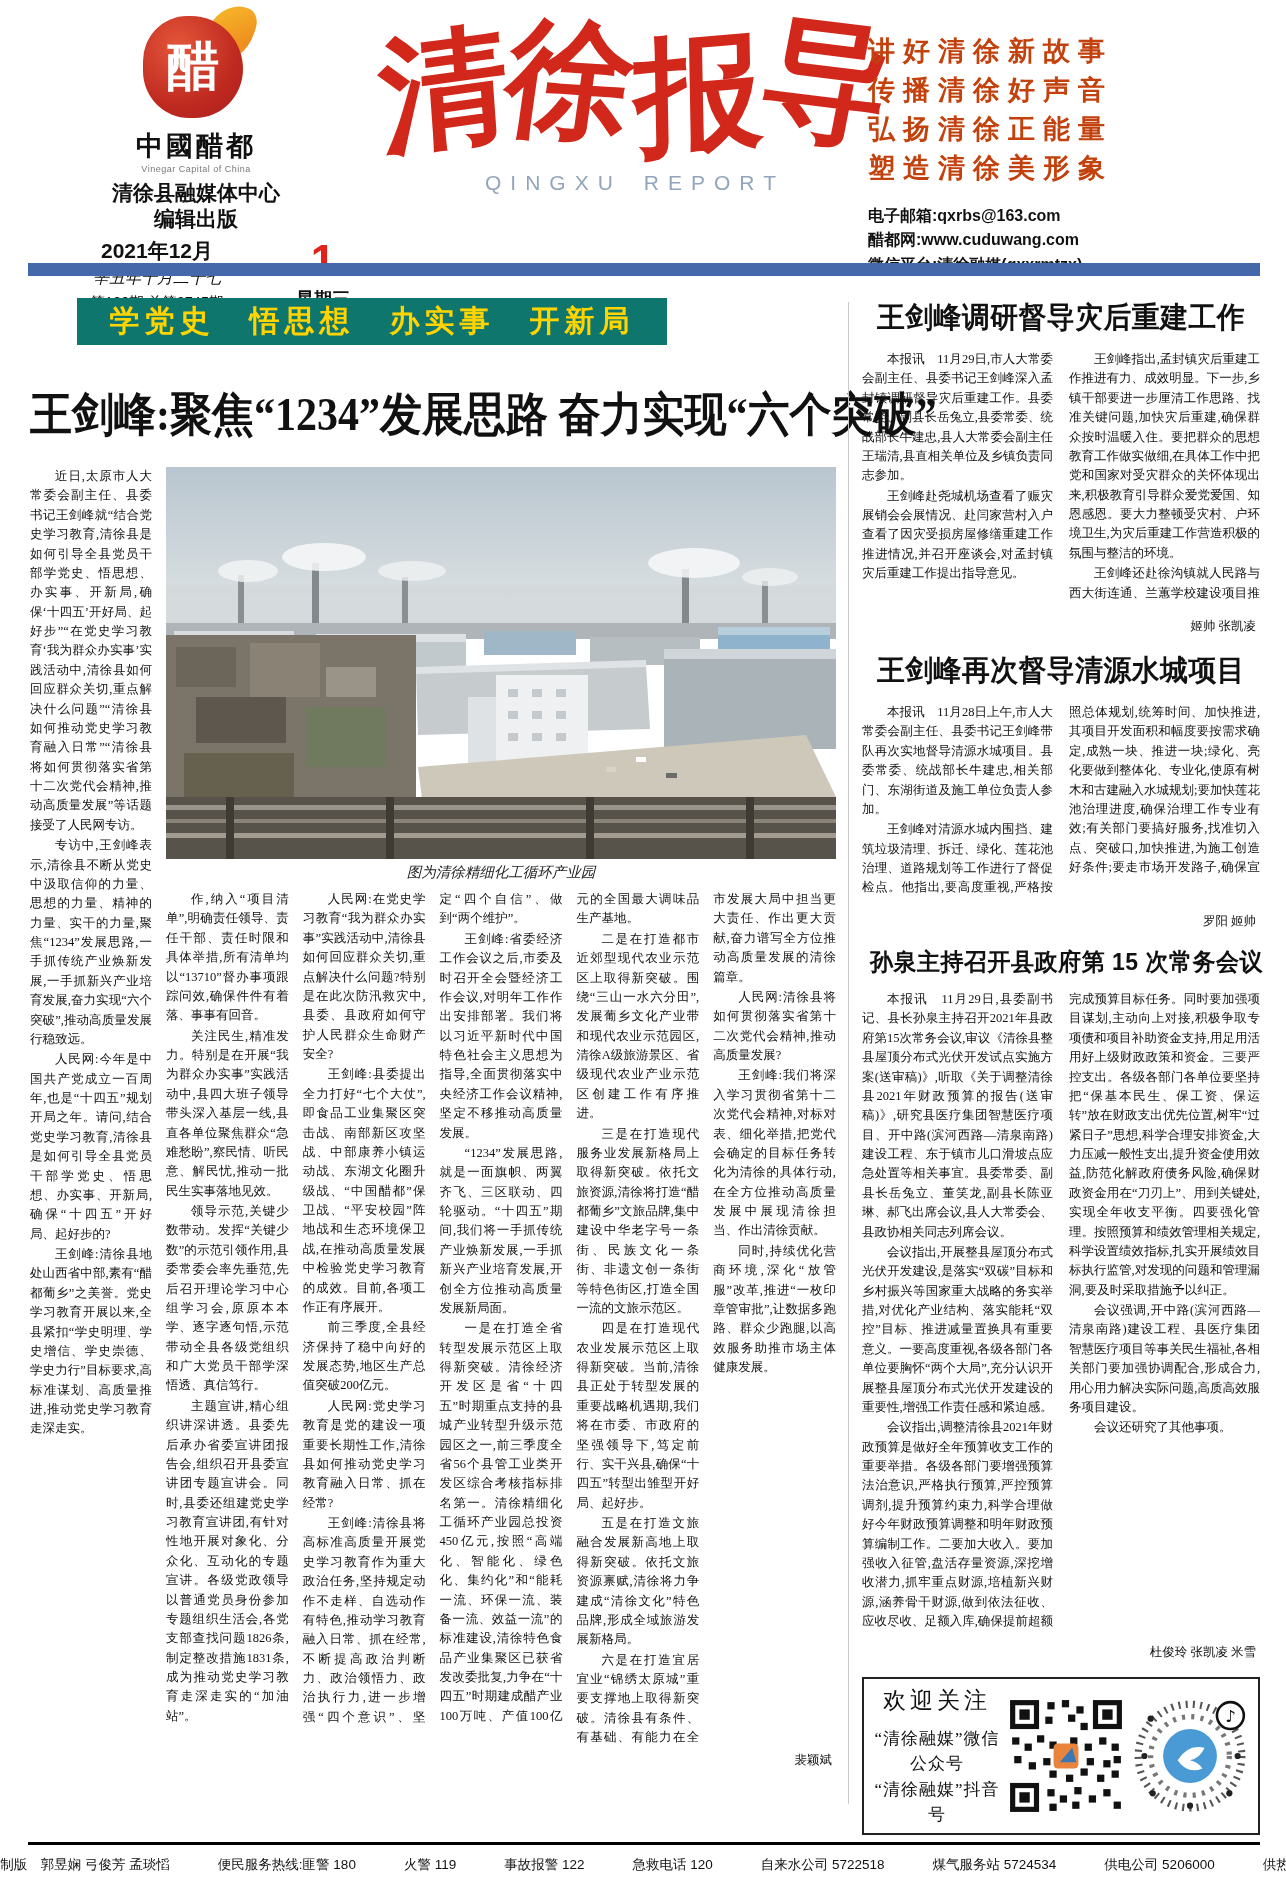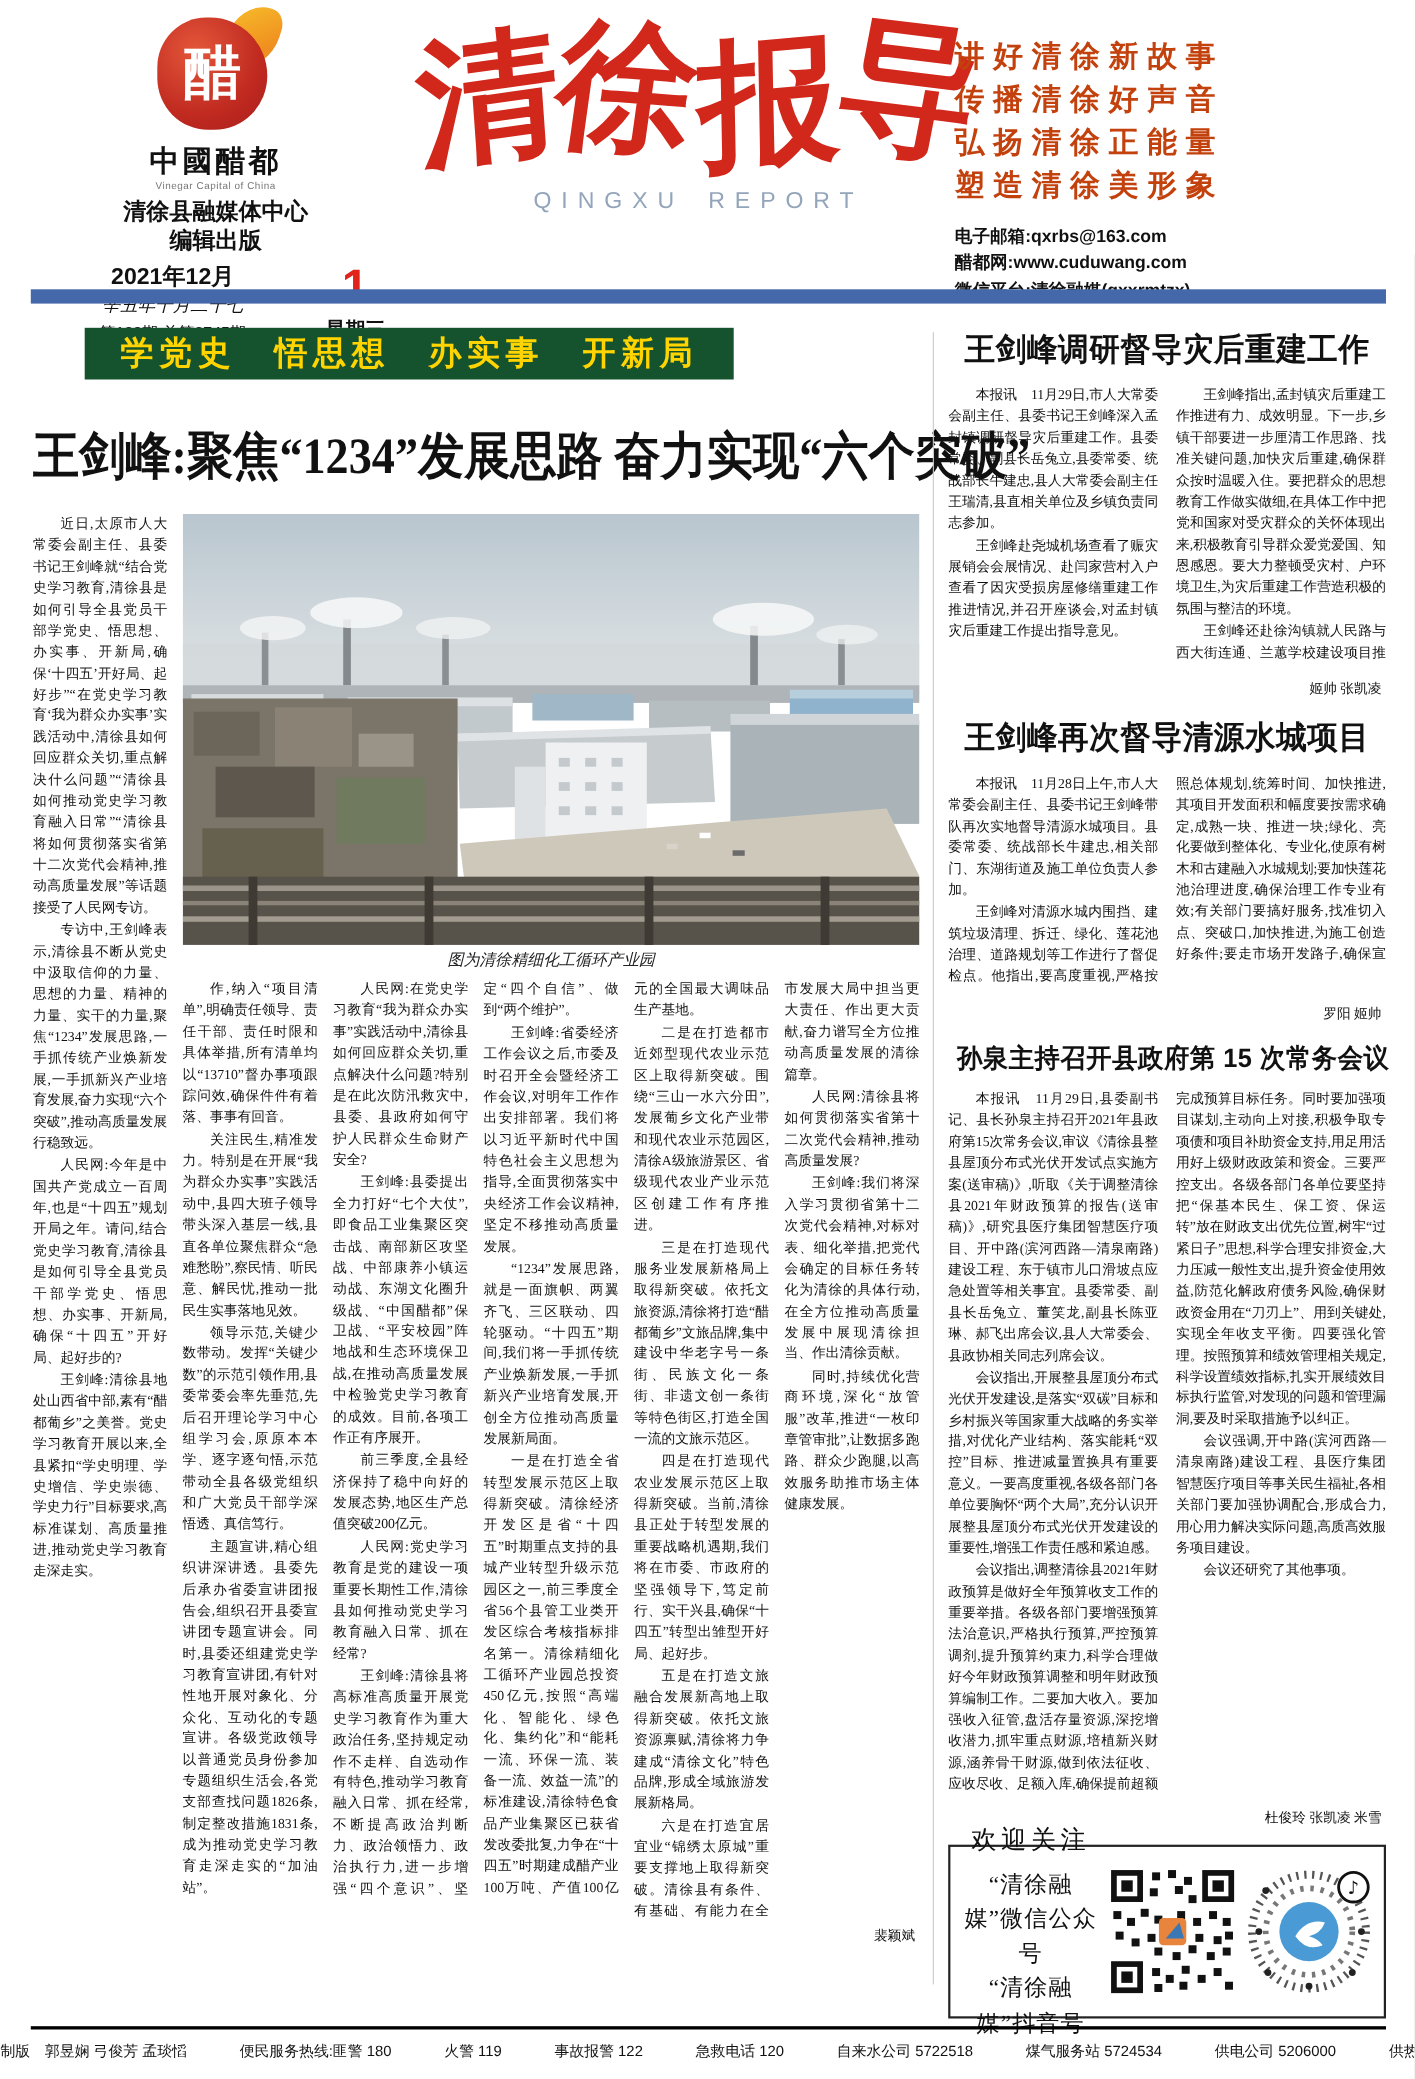--- a/index.html
+++ b/index.html
@@ -40,21 +40,21 @@
   
   .rightinfo{position:absolute;right:0;top:26px;width:392px;}
   .slogans div{font-size:27px;font-weight:bold;color:#c2410c;letter-spacing:8px;line-height:1.44;
                font-family:"Liberation Sans",sans-serif;white-space:nowrap;}
   .contacts{margin-top:16px;}
   .contacts div{font-size:16px;font-weight:bold;line-height:1.55;font-family:"Liberation Sans",sans-serif;white-space:nowrap;}
   
   .bluebar{position:absolute;top:263px;left:28px;right:26px;height:13px;background:#4468a9;}
   
   .left-section{position:absolute;top:298px;left:30px;width:806px;height:1512px;}
-  .banner{margin-left:47px;width:590px;height:47px;background:#14532d;display:flex;align-items:center;justify-content:center;}
+  .banner{margin-left:47px;width:590px;height:47px;background:#0f766e;display:flex;align-items:center;justify-content:center;}
   .banner span{color:#ffd400;font-size:30px;font-weight:bold;letter-spacing:5px;font-family:"Liberation Sans",sans-serif;white-space:nowrap;}
   .main-headline{margin-top:42px;font-size:42px;font-weight:900;white-space:nowrap;letter-spacing:0px;
                  transform:scaleY(1.1);transform-origin:left center;font-family:"Liberation Serif",serif;}
   .article-body{margin-top:24px;display:flex;gap:14px;}
   .col1{width:122px;height:1292px;overflow:hidden;}
   .newsp p{font-size:12.5px;line-height:1.55;text-align:justify;text-indent:2em;margin:0 0 1px 0;}
   .main-flow{flex:1;}
   .photo-frame{width:670px;height:392px;overflow:hidden;}
   .photo-caption{text-align:center;font-size:14.5px;font-style:italic;margin-top:4px;color:#222;}
   .flow-cols{margin-top:8px;height:860px;overflow:hidden;column-count:5;column-gap:14px;column-fill:auto;}
@@ -67,21 +67,21 @@
   .r-headline{font-size:29px;font-weight:900;text-align:center;white-space:nowrap;
               font-family:"Liberation Sans",sans-serif;letter-spacing:0.5px;margin-bottom:12px;
               transform:scaleX(.96);transform-origin:center;}
   .r-headline.small{font-size:24px;}
   .r-cols{column-count:2;column-gap:16px;column-fill:auto;overflow:hidden;}
   .h1a{height:266px;} .h2a{height:208px;} .h3a{height:652px;}
   
   .follow-box{margin-top:auto;border:2px solid #222;height:158px;display:flex;align-items:center;padding:20px 10px;box-sizing:border-box;}
   .follow-text{flex:1;text-align:center;}
   .follow-text .f1{font-size:23px;letter-spacing:4px;margin-bottom:10px;}
-  .follow-text .f2,.follow-text .f3{font-size:21px;letter-spacing:1px;line-height:1.5;}
+  .follow-text .f2,.follow-text .f3{font-size:17px;letter-spacing:1px;line-height:1.5;}
   .qr{width:116px;height:116px;margin-left:8px;flex:none;}
   
   .footer-rule{position:absolute;left:28px;right:26px;top:1842px;border-top:3px solid #000;}
   .footer-text{position:absolute;top:1856px;left:30px;right:26px;display:flex;justify-content:center;gap:48px;
                font-size:13.5px;font-family:"Liberation Sans",sans-serif;white-space:nowrap;}
 </style>
 </head>
 <body>
 
 <div class="page">

